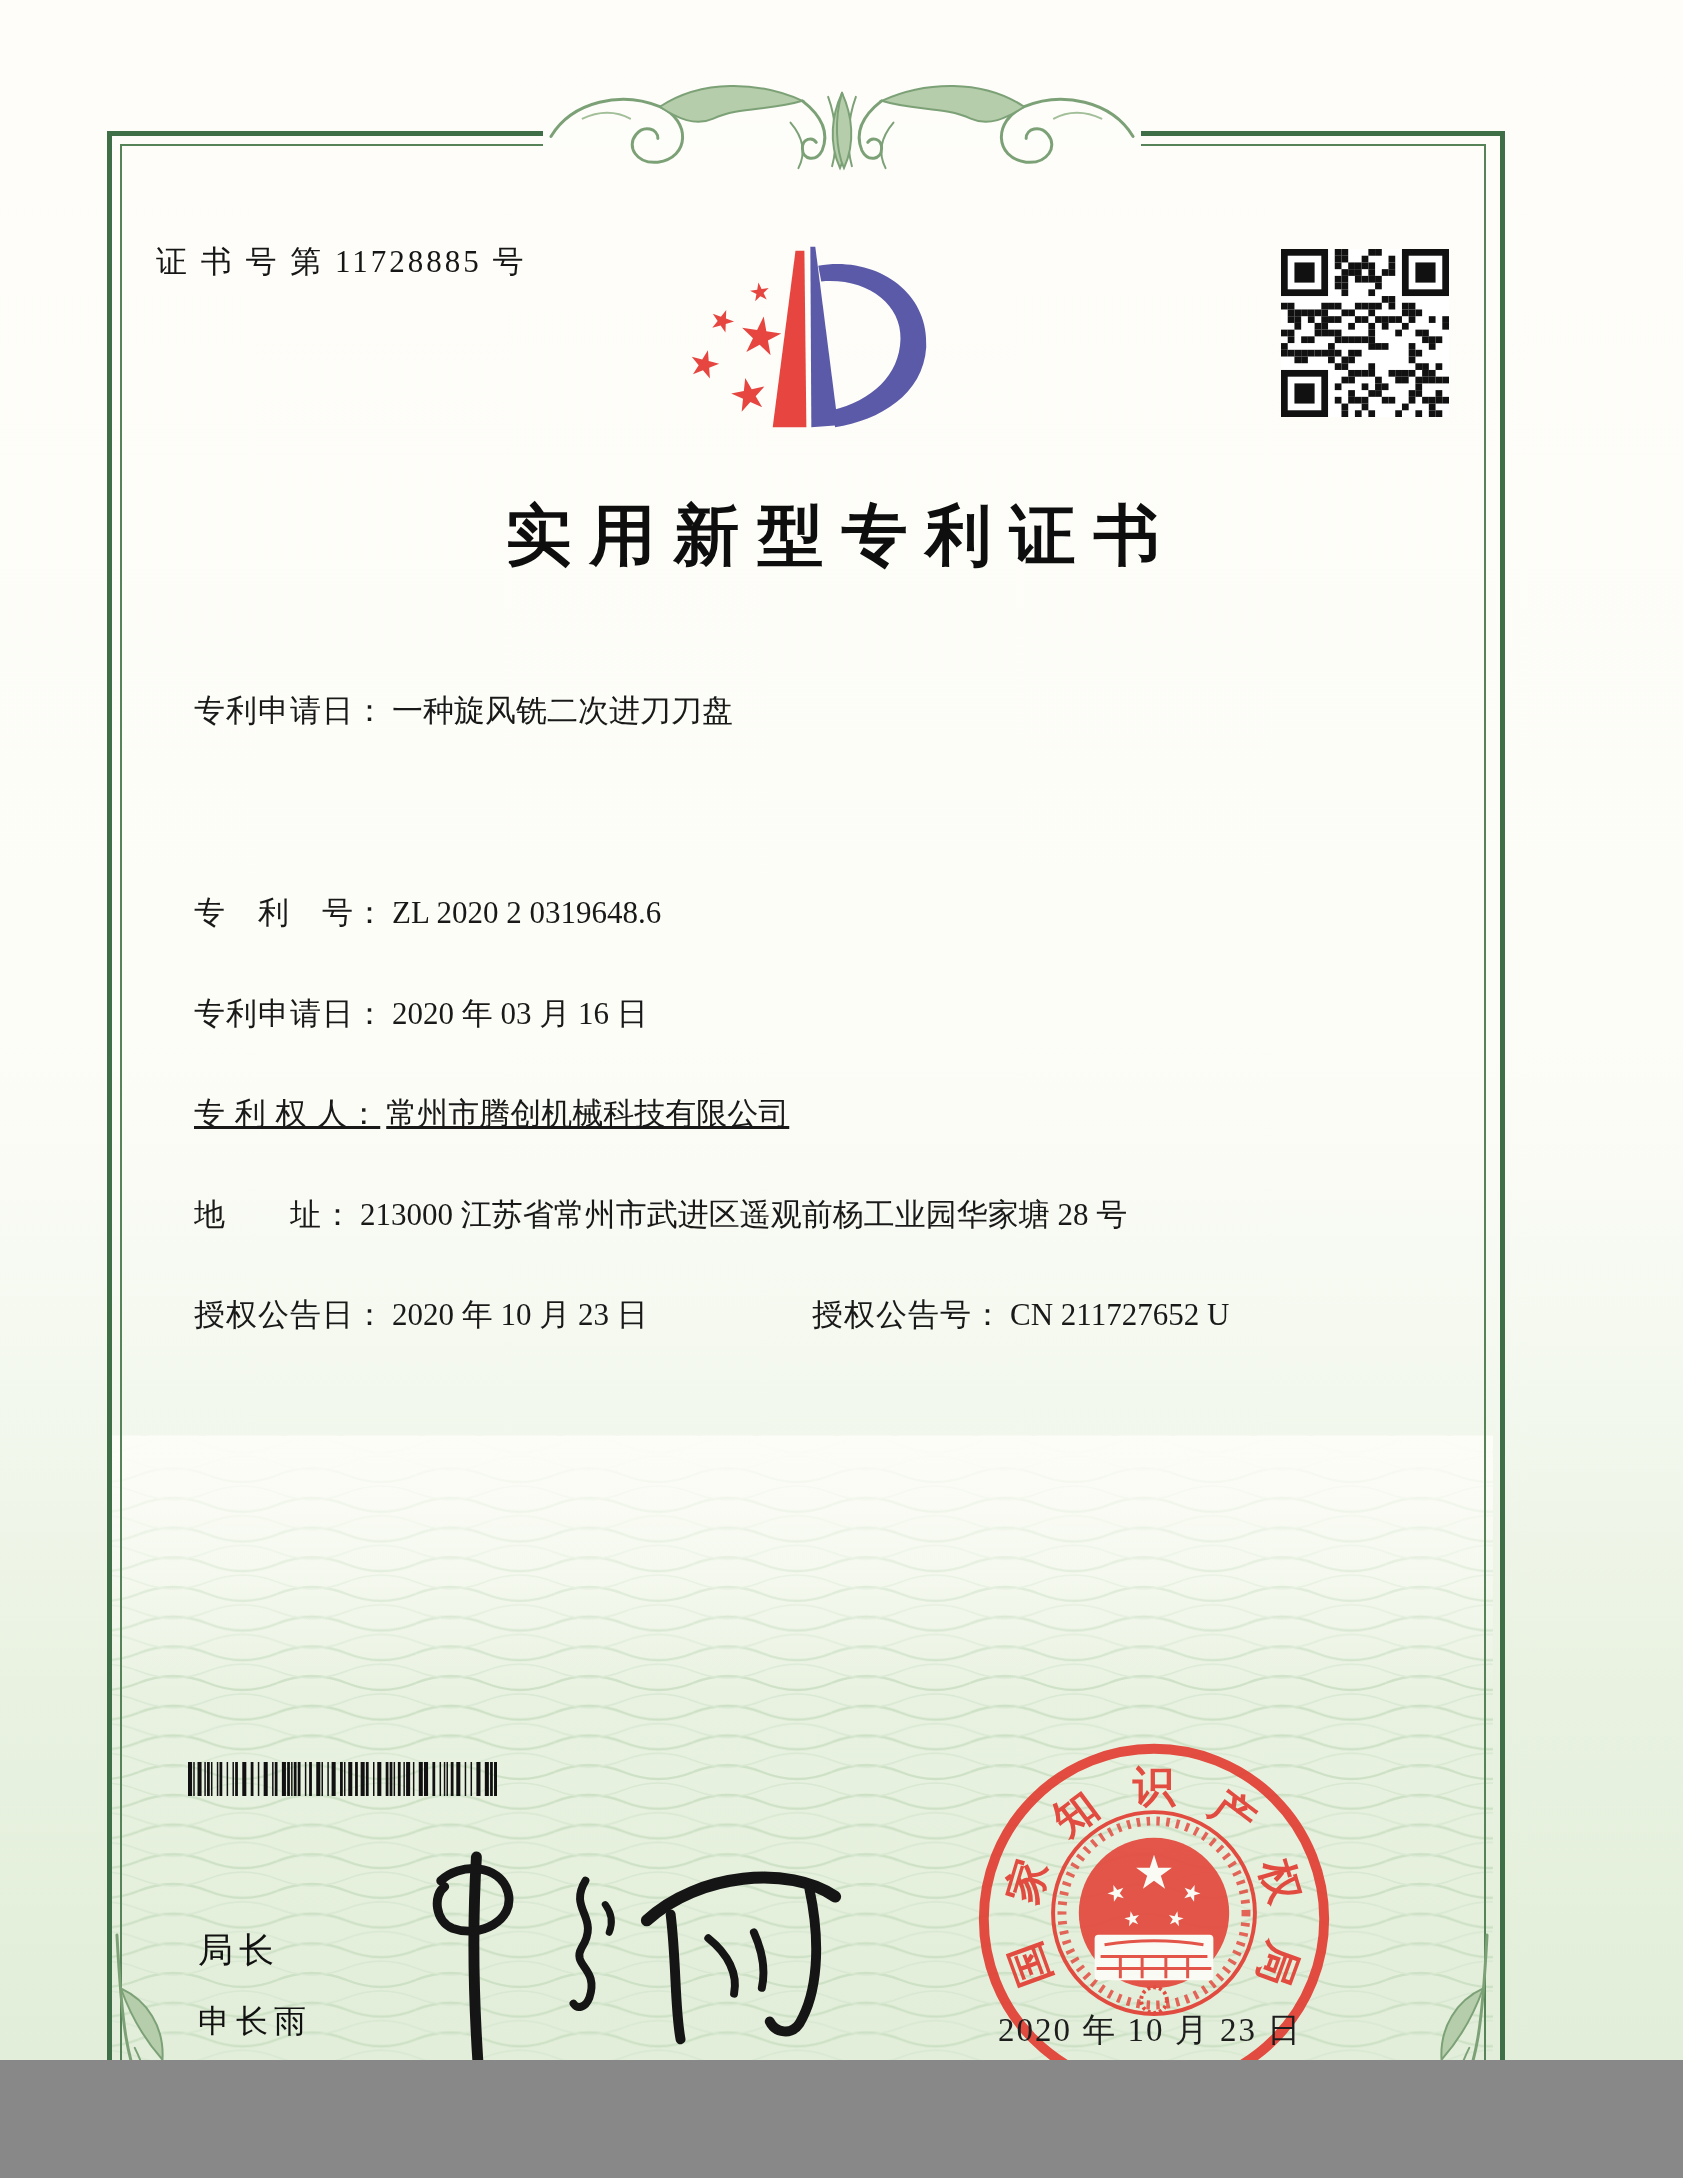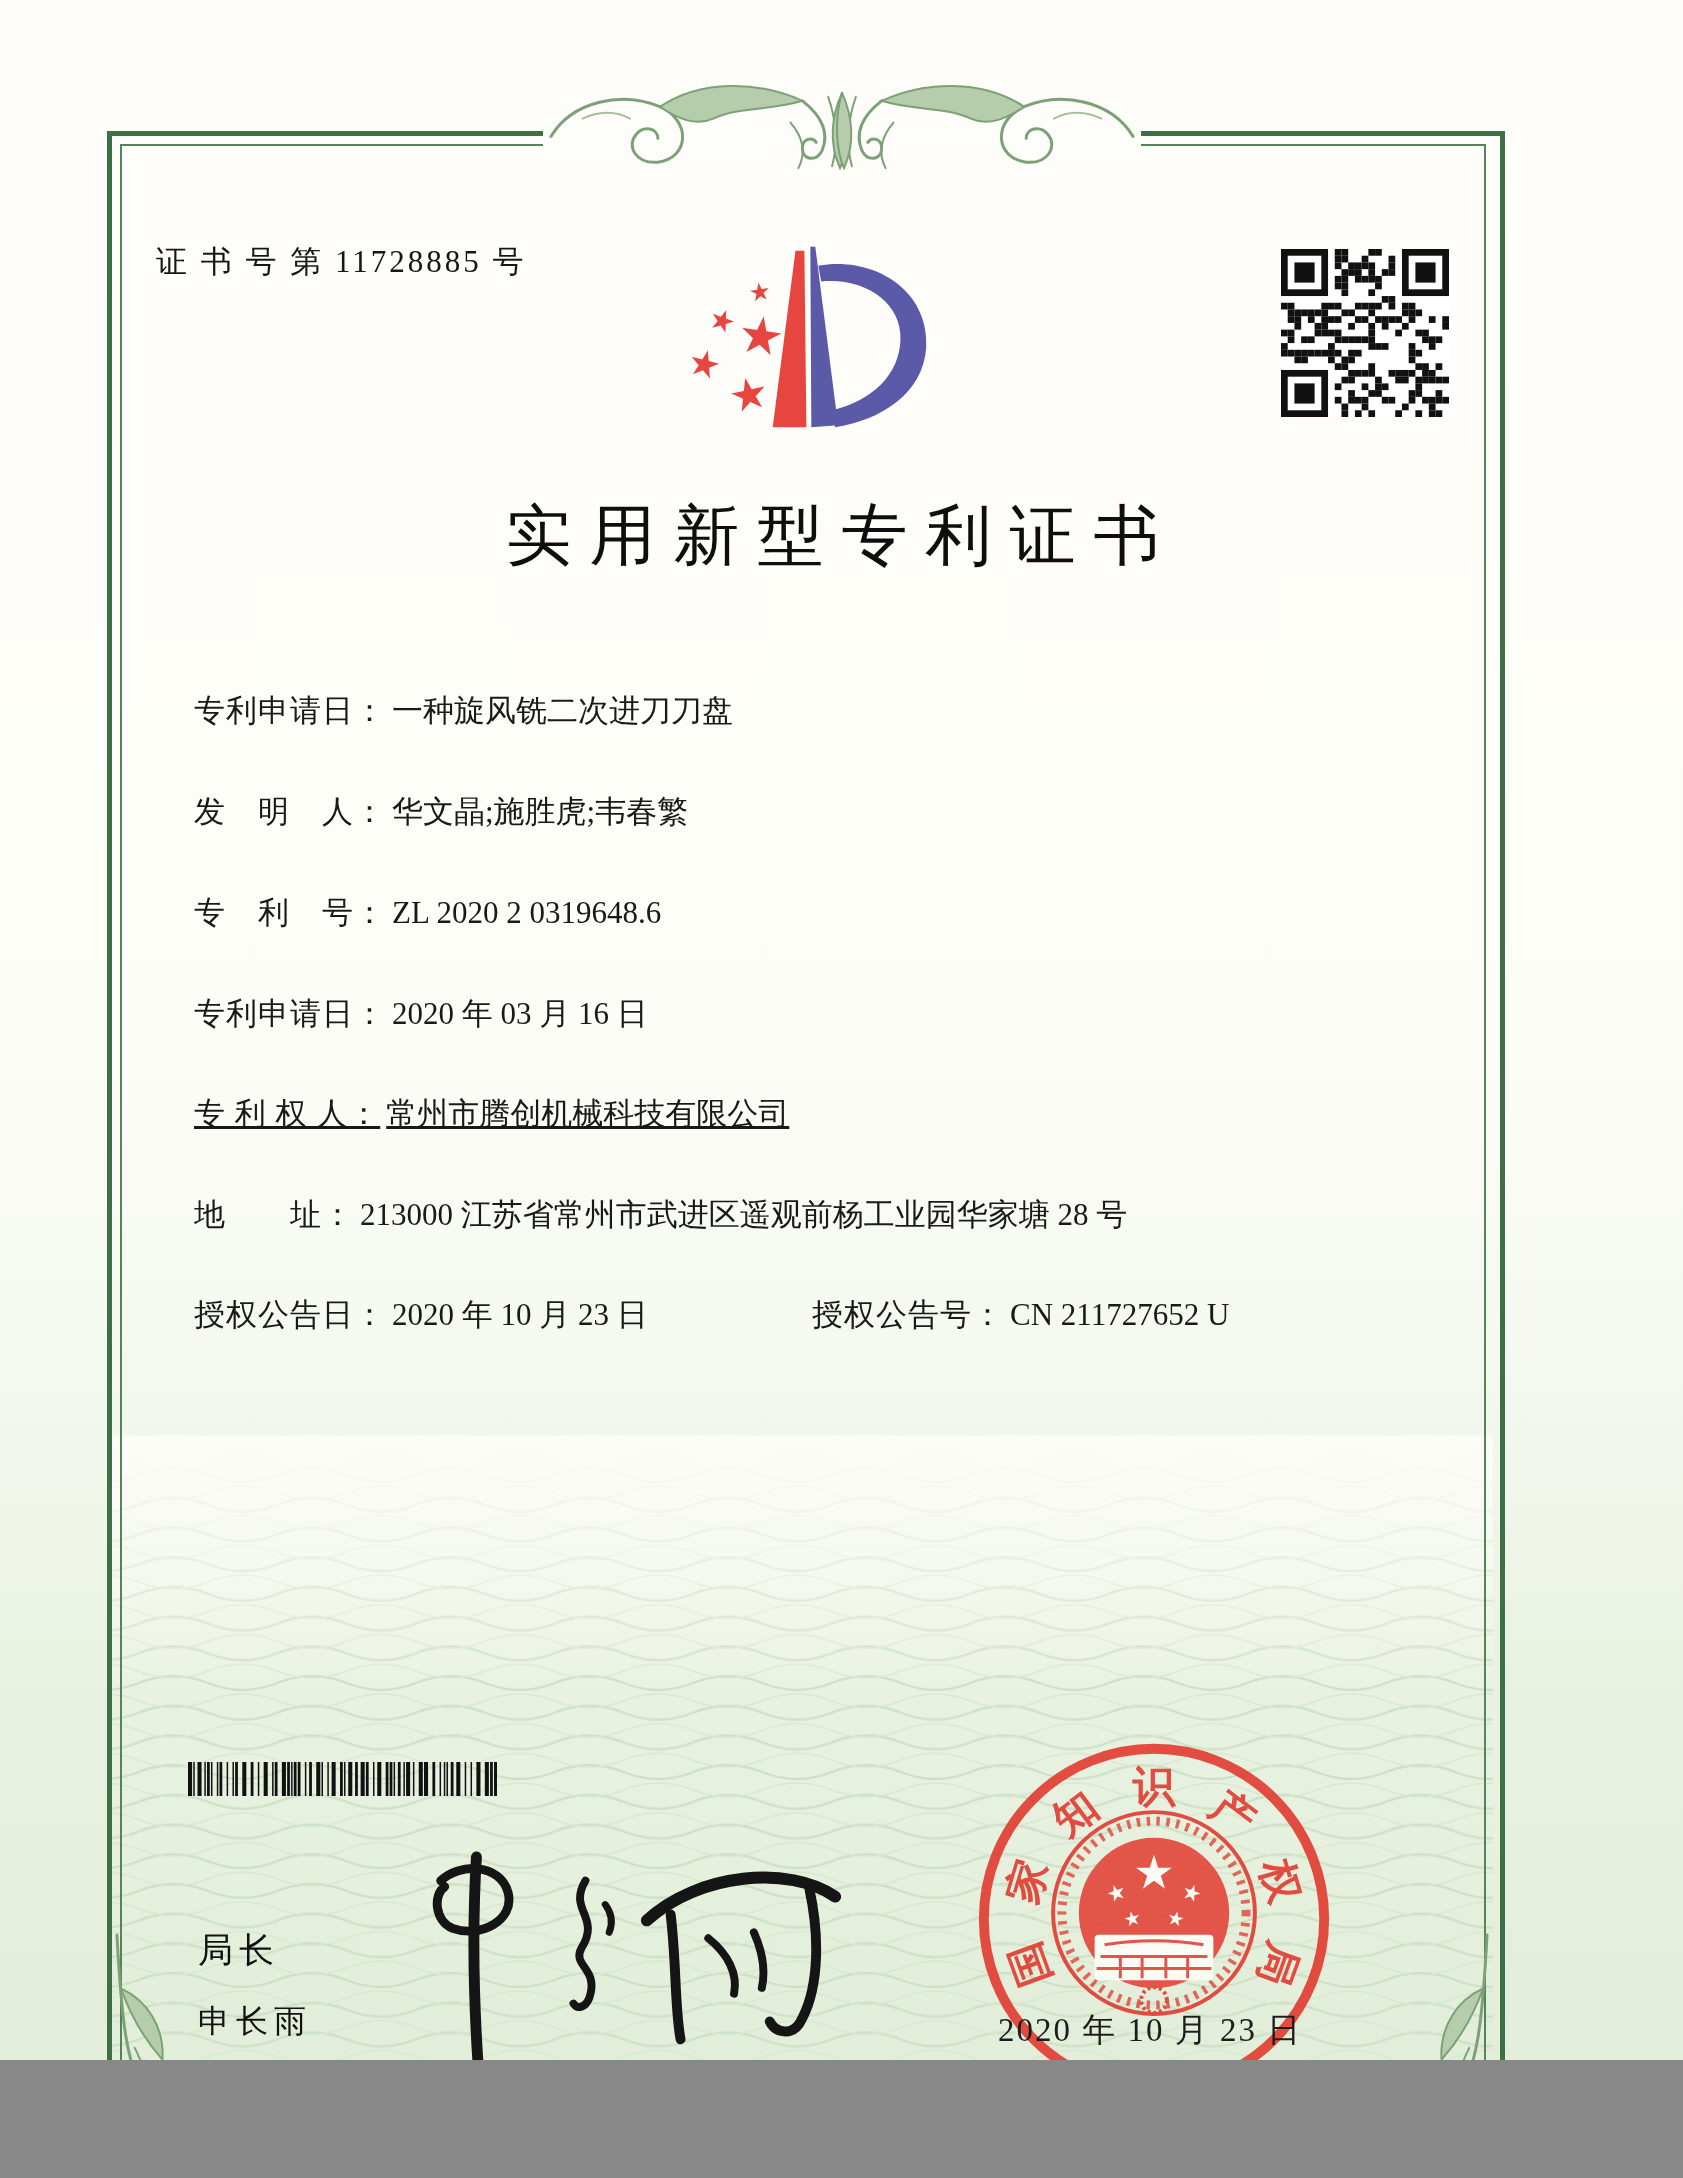--- a/index.html
+++ b/index.html
@@ -6,21 +6,21 @@
   #page{
     position:relative;width:1683px;height:2060px;margin:0 auto;overflow:hidden;
     background:linear-gradient(180deg,#fefdf9 0%,#fdfdf8 50%,#f3f8ee 68%,#e9f2e1 82%,#e2eed9 100%);
     font-family:"Liberation Serif","DejaVu Serif",serif;color:#1f1f1f;
   }
   .abs{position:absolute;}
   
   #frame-outer{left:107px;top:131px;width:1388px;height:2008px;border:5px solid #3f6f46;}
   #frame-inner{left:120px;top:144px;width:1362px;height:1982px;border:2px solid #578358;}
   #cert-no{left:156px;top:241px;font-size:31px;letter-spacing:3px;color:#161616;}
-  #title{left:0;top:491px;width:1683px;text-align:center;font-size:66px;font-weight:normal;
+  #title{left:0;top:491px;width:1683px;text-align:center;font-size:66px;font-weight:bold;
          letter-spacing:18px;color:#0e0e0e;}
   .field-row{left:194px;font-size:31px;white-space:nowrap;color:#191919;}
   .field-row .lab{letter-spacing:1px;}
   .field-row .val{margin-left:6px;font-family:"Liberation Serif","DejaVu Serif",serif;}
   #row-1{top:690px;} #row-2{top:791px;} #row-3{top:892px;} #row-4{top:993px;}
   #row-5{top:1093px;text-decoration:underline;} #row-6{top:1194px;} #row-7{top:1294px;}
   #grant-no-part{position:absolute;left:618px;top:0;white-space:nowrap;}
   #body-text{left:180px;top:1354px;width:1249px;font-size:31px;line-height:56px;
              text-align:justify;color:#1c1c1c;}
   #body-text p{margin:0;text-indent:2em;}
@@ -318,23 +318,20 @@
         <rect x="1" y="19" width="5" height="5" fill="#fff"></rect>
         <rect x="2" y="20" width="3" height="3"></rect>
       </g>
     </svg>
 
   <div id="title" class="abs">实用新型专利证书</div>
 
   <div id="row-1" class="abs field-row">
     <span class="lab">专利申请日：</span><span class="val">一种旋风铣二次进刀刀盘</span>
   </div>
-  <div id="row-2" class="abs field-row">
-    <span class="lab">发　明　人：</span><span class="val">华文晶;施胜虎;韦春繁</span>
-  </div>
   <div id="row-3" class="abs field-row">
     <span class="lab">专　利　号：</span><span class="val">ZL 2020 2 0319648.6</span>
   </div>
   <div id="row-4" class="abs field-row">
     <span class="lab">专利申请日：</span><span class="val">2020 年 03 月 16 日</span>
   </div>
   <div id="row-5" class="abs field-row">
     <span class="lab">专 利 权 人：</span><span class="val">常州市腾创机械科技有限公司</span>
   </div>
   <div id="row-6" class="abs field-row">

